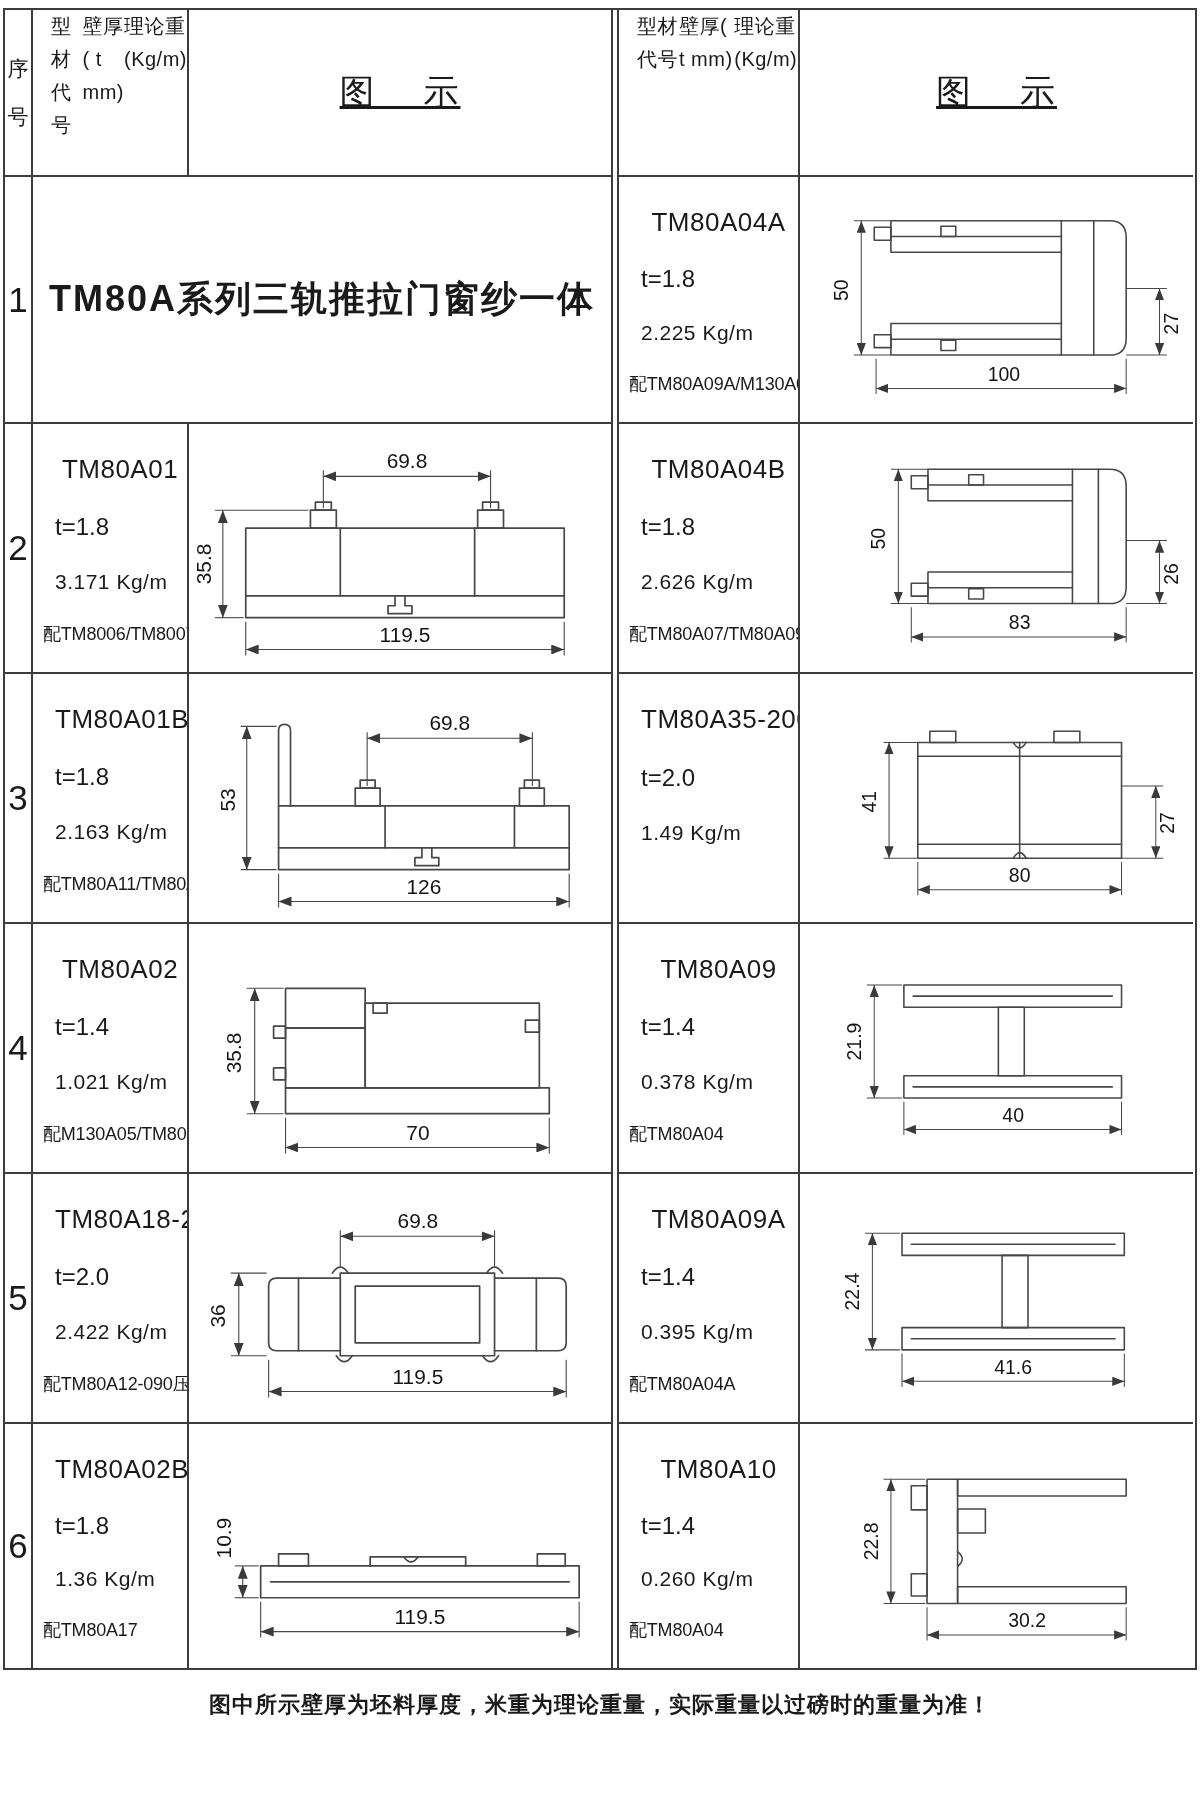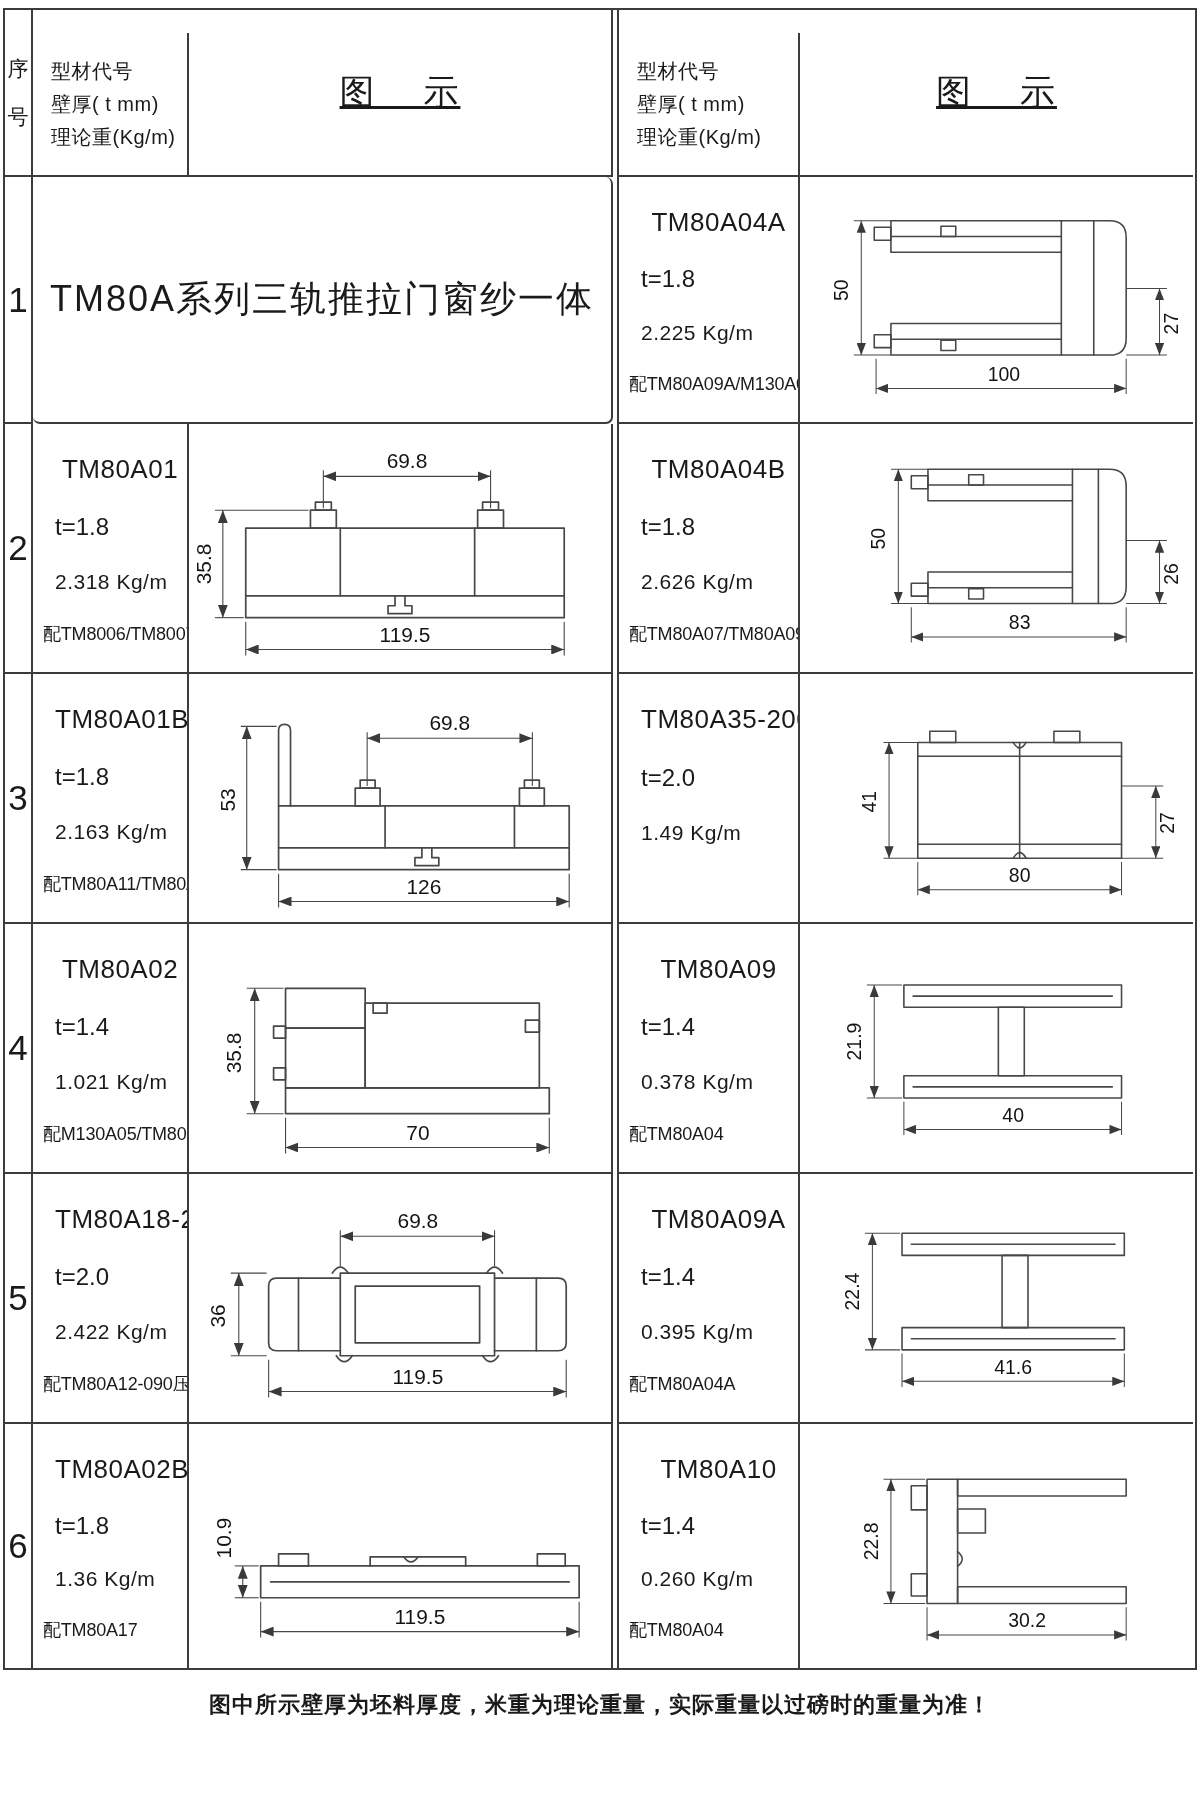--- a/index.html
+++ b/index.html
@@ -18,25 +18,25 @@
   }
   .cell { border-right:2px solid #3c3c3c; border-bottom:2px solid #3c3c3c; position:relative; overflow:hidden; }
   .noR { border-right:none; }
   .noB { border-bottom:none; }
   .c1{grid-column:1}.c2{grid-column:2}.c3{grid-column:3}.c5{grid-column:5}.c6{grid-column:6}
   .c23{grid-column:2/4}
   .r1{grid-row:1}.r2{grid-row:2}.r3{grid-row:3}.r4{grid-row:4}.r5{grid-row:5}.r6{grid-row:6}.r7{grid-row:7}
   .divider { grid-column:4; grid-row:1/8; border-right:2px solid #3c3c3c; }
 
   .seq-head { display:flex; flex-direction:column; align-items:center; justify-content:center; gap:20px; font-size:21px; }
-  .info-head { display:flex; flex-direction:column; justify-content:center; padding-left:18px; font-size:20px; line-height:1.65; letter-spacing:.5px;margin-top:23px; }
+  .info-head { display:flex; flex-direction:row; justify-content:center; padding-left:18px; font-size:20px; line-height:1.65; letter-spacing:.5px; }
   .dia-head { display:flex; align-items:center; justify-content:center; font-size:35px; white-space:pre; letter-spacing:2px;text-decoration:underline; }
 
   .seq { display:flex; align-items:center; justify-content:center; font-size:35px; }
-  .merged-title { display:flex; align-items:center; justify-content:center; font-size:36px; font-weight:400; letter-spacing:2px;border-radius:7px; }
+  .merged-title { display:flex; align-items:center; justify-content:center; font-size:36px; font-weight:700; letter-spacing:2px; }
 
   .info { display:flex; flex-direction:column; justify-content:space-between; padding:30px 2px 26px 22px; }
   .info .code { font-size:26px; letter-spacing:.5px; white-space:nowrap;text-align:center; }
   .info .tline { font-size:24px; }
   .info .wline { font-size:21px; letter-spacing:.5px; }
   .info .mline { font-size:18px; margin-left:-12px; white-space:nowrap; letter-spacing:-0.2px; min-height:22px; }
 
   .dia-cell { padding:2px; }
   .dia { width:100%; height:100%; display:block; }
   .dia .p  { fill:none; stroke:#474747; stroke-width:1.7; stroke-linejoin:round; stroke-linecap:round; }
@@ -114,21 +114,21 @@
         <line class="dl" x1="80" y1="216" x2="350" y2="216"></line>
         <text x="218" y="208" text-anchor="middle">100</text>
       </g>
     </svg>
   </div>
 
   <div class="cell c1 r3 seq">2</div>
   <div class="cell c2 r3 info">
     <div class="code">TM80A01</div>
     <div class="tline">t=1.8</div>
-    <div class="wline">2.318 Kg/m</div>
+    <div class="wline">3.171 Kg/m</div>
     <div class="mline">配TM8006/TM8007</div>
   </div>
   <div class="cell c3 r3 dia-cell">
     <svg class="dia" viewBox="0 0 420 240">
       <g>
         <rect class="p" x="55" y="100" width="320" height="68"></rect>
         <rect class="p" x="55" y="168" width="320" height="22"></rect>
         <rect class="p" x="120" y="82" width="26" height="18"></rect>
         <rect class="p" x="288" y="82" width="26" height="18"></rect>
         <rect class="p" x="125" y="74" width="16" height="8"></rect>

